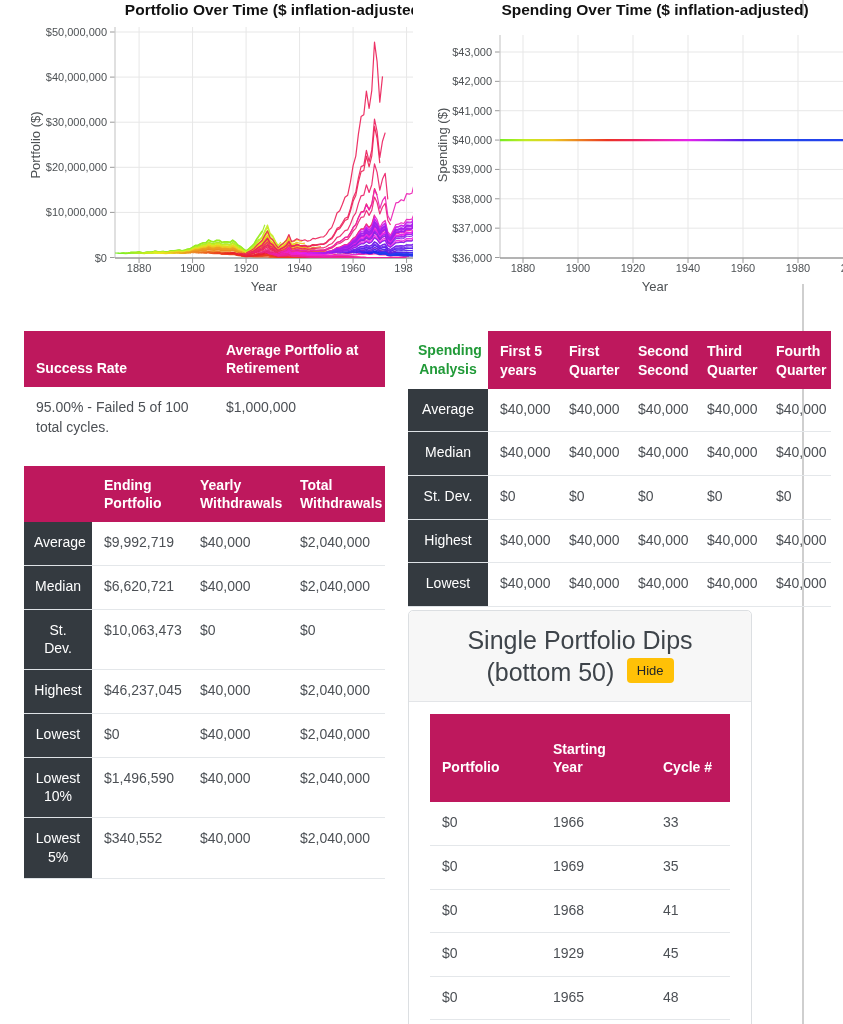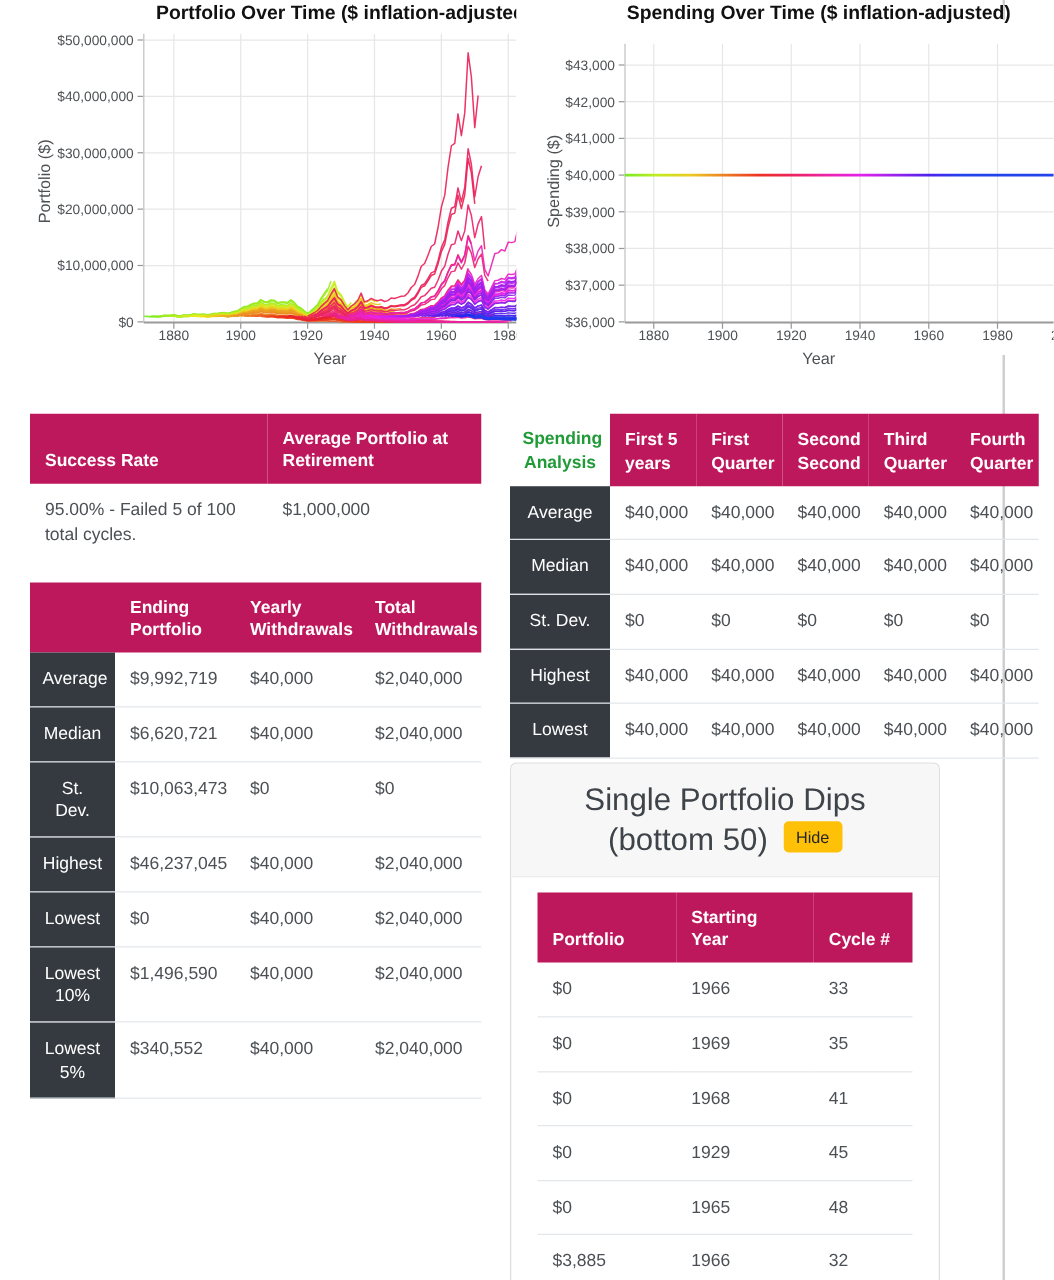--- a/index.html
+++ b/index.html
@@ -51,21 +51,21 @@
     background: #f7f7f7; border-bottom: 1px solid #e3e5e8;
     border-radius: 5px 5px 0 0; padding: 13px 18px; text-align: center;
   }
   #dips-title { font-size: 25px; color: #3e444a; line-height: 1.28; display: inline; }
   #hide-btn {
     display: inline-block; background: #ffc107; color: #212529; border: none;
     font-family: inherit; font-size: 13px; padding: 5px 10px; border-radius: 4px;
     margin-left: 8px; vertical-align: 6px; cursor: pointer;
   }
   #dips-card .card-body { padding: 12px 21px; }
-  #dips-table th.dark { padding: 10px 12px; }
+  #dips-table th.dark { padding: 26px 12px; }
 
   svg text { font-family: "Liberation Sans", sans-serif; }
 </style>
 </head>
 <body>
 
 <div class="v-divider" style="left:802px; top:0; height:16px;"></div>
 <div class="v-divider" style="left:802px; top:284px; height:740px;"></div>
 
 <div class="chart-panel" id="portfolio-panel"><svg width="565" height="300" viewBox="0 0 565 300">

